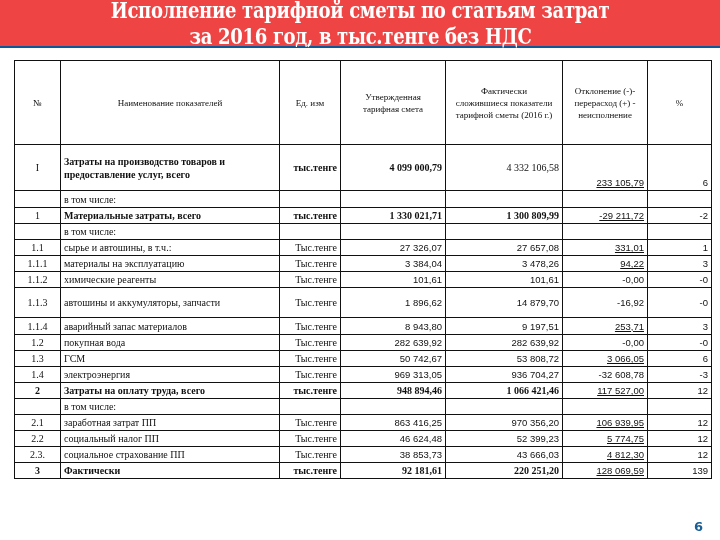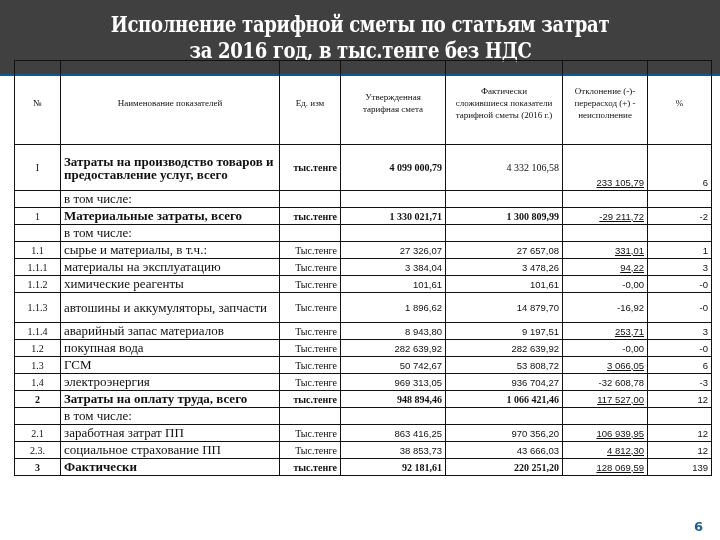--- a/index.html
+++ b/index.html
@@ -2,22 +2,22 @@
 <html><head>
 <meta charset="utf-8">
 <style>
   html, body { margin: 0; padding: 0; }
   body {
     width: 720px; height: 540px; position: relative; overflow: hidden;
     background: #ffffff;
     font-family: "Liberation Serif", "DejaVu Serif", serif;
   }
   .title-band {
-    position: absolute; left: 0; top: 0; width: 720px; height: 76px;
-    background: #404040;
+    position: absolute; left: 0; top: 0; width: 720px; height: 48px;
+    background: #ef4444;
     border-bottom: 2px solid #0a5a99;
     box-sizing: border-box;
     display: flex; flex-direction: column; align-items: center; justify-content: center;
   }
   .title-line {
     color: #ffffff;
     font-family: "DejaVu Serif", "Liberation Serif", serif;
     font-weight: bold;
     font-size: 22px;
     line-height: 26px;
@@ -38,21 +38,21 @@
     padding: 0 3px;
     overflow: hidden;
     white-space: nowrap;
     font-weight: normal;
   }
   table.tariff th {
     text-align: center; vertical-align: middle; white-space: normal;
     line-height: 12px; font-size: 9px;
   }
   .c-num { text-align: center; font-size: 10px; }
-  .c-name { text-align: left; font-size: 13px; }
+  .c-name { text-align: left; font-size: 10px; }
   .c-unit { text-align: right; font-size: 10px; }
   .c-val { text-align: right; font-family: "Liberation Sans", "DejaVu Sans", sans-serif; font-size: 9.5px; }
   .c-pct { text-align: right; font-family: "Liberation Sans", "DejaVu Sans", sans-serif; font-size: 9.5px; }
   tr.bold .c-name, tr.bold .c-unit { font-weight: bold; }
   tr.bold .c-plan, tr.bold .c-fact-b { font-weight: bold; font-family: "Liberation Serif", serif; font-size: 10px; }
   .bottom { vertical-align: bottom; }
   .wrap { white-space: normal !important; line-height: 13px; }
   .page-num {
     position: absolute; left: 694px; top: 519px;
     font-family: "DejaVu Sans", sans-serif; font-weight: bold; font-size: 13px;
@@ -125,21 +125,21 @@
       <td class="c-name">в том числе:</td>
       <td class="c-unit"></td>
       <td class="c-val"></td>
       <td class="c-val"></td>
       <td class="c-val"></td>
       <td class="c-pct"></td>
     </tr>
 
     <tr style="height:16px">
       <td class="c-num">1.1</td>
-      <td class="c-name">сырье и материалы, в т.ч.:</td>
+      <td class="c-name">сырье и автошины, в т.ч.:</td>
       <td class="c-unit">Тыс.тенге</td>
       <td class="c-val">27 326,07</td>
       <td class="c-val">27 657,08</td>
       <td class="c-val" style="text-decoration:underline">331,01</td>
       <td class="c-pct">1</td>
     </tr>
 
     <tr style="height:16px">
       <td class="c-num">1.1.1</td>
       <td class="c-name">материалы на эксплуатацию</td>
@@ -233,20 +233,29 @@
     <tr style="height:16px">
       <td class="c-num">2.1</td>
       <td class="c-name">заработная затрат ПП</td>
       <td class="c-unit">Тыс.тенге</td>
       <td class="c-val">863 416,25</td>
       <td class="c-val">970 356,20</td>
       <td class="c-val" style="text-decoration:underline">106 939,95</td>
       <td class="c-pct">12</td>
     </tr>
 
+    <tr style="height:16px">
+      <td class="c-num">2.2</td>
+      <td class="c-name">социальный налог ПП</td>
+      <td class="c-unit">Тыс.тенге</td>
+      <td class="c-val">46 624,48</td>
+      <td class="c-val">52 399,23</td>
+      <td class="c-val" style="text-decoration:underline">5 774,75</td>
+      <td class="c-pct">12</td>
+    </tr>
 
     <tr style="height:16px">
       <td class="c-num">2.3.</td>
       <td class="c-name">социальное страхование ПП</td>
       <td class="c-unit">Тыс.тенге</td>
       <td class="c-val">38 853,73</td>
       <td class="c-val">43 666,03</td>
       <td class="c-val" style="text-decoration:underline">4 812,30</td>
       <td class="c-pct">12</td>
     </tr>

